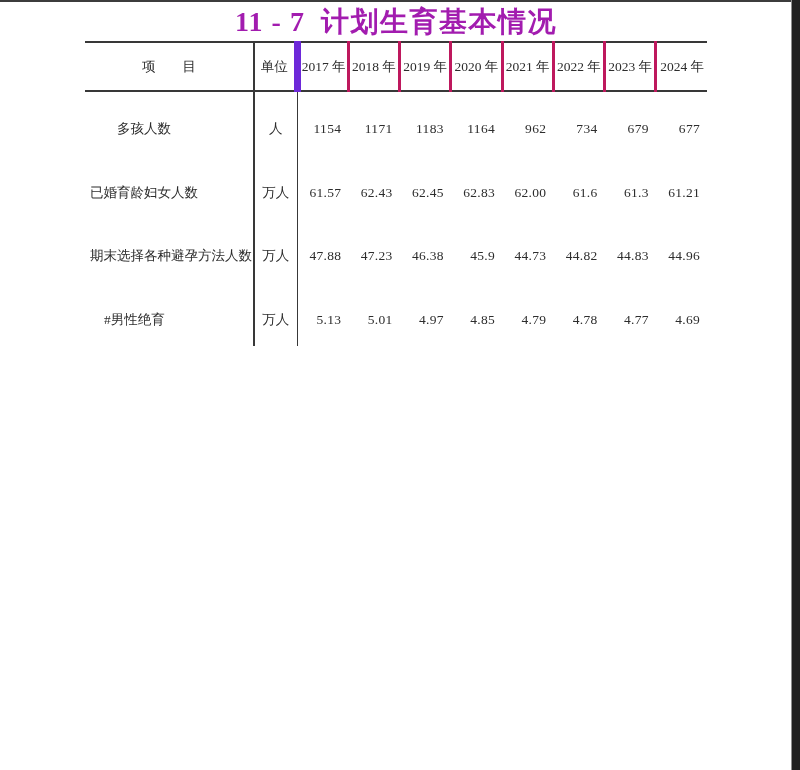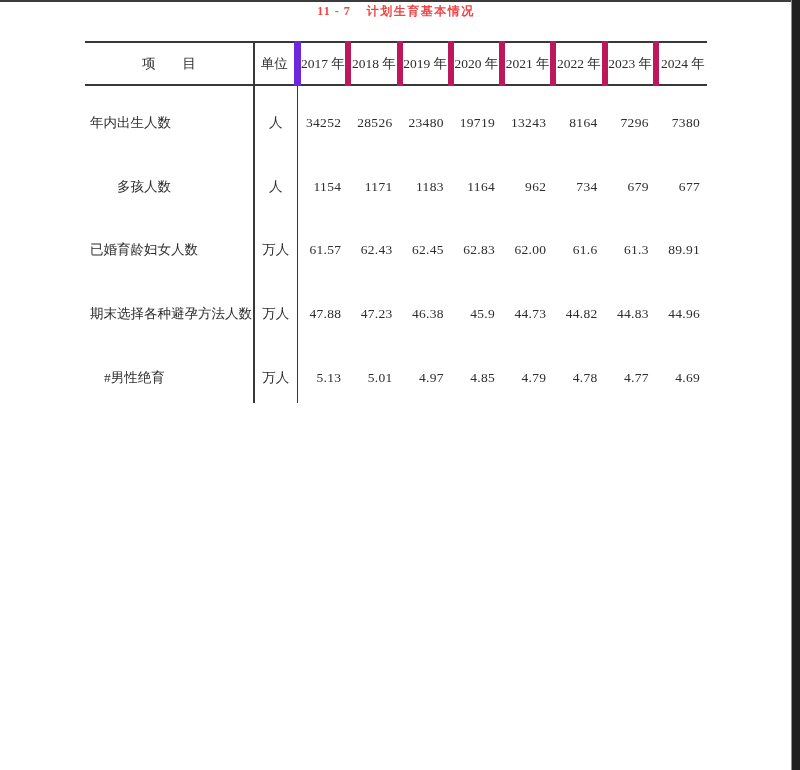--- a/index.html
+++ b/index.html
@@ -17,42 +17,42 @@
     width: 100%; height: 2px; background: #3c3c3c;
   }
   .scan-band {
     position: absolute; top: 0; right: 0;
     width: 8px; height: 100%;
     background: #212121;
     border-left: 1px solid #8f8f8f;
   }
   .title {
     position: absolute; top: 3px; left: 85px; width: 622px;
-    text-align: center; font-size: 12px; font-weight: bold;
-    white-space: nowrap; color: #ef4444;
+    text-align: center; font-size: 28px; font-weight: bold;
+    white-space: nowrap; color: #a21caf;
   }
   .title-no { letter-spacing: 1px; margin-right: 16px; }
   .title-text { letter-spacing: 1.5px; }
   .stat-table {
     position: absolute; top: 41px; left: 85px; width: 622px;
     border-collapse: collapse; table-layout: fixed;
     border-top: 2px solid #383838;
   }
   .c-item { width: 169px; }
   .c-unit { width: 43px; }
   .c-year { width: 51.25px; }
   thead th {
-    box-sizing: border-box; height: 43px;
+    box-sizing: border-box; height: 49px;
     border-bottom: 2px solid #383838;
     font-weight: normal; font-size: 13.5px;
     text-align: center; vertical-align: middle;
     padding: 0; white-space: nowrap; margin-top: 46px;
   }
   .h-unit { border-left: 2px solid #383838; border-right: 7px solid #6d28d9; }
-  .h-year { border-left: 6px solid #be185d; text-align: center; }
+  .h-year { border-left: 3px solid #be185d; text-align: center; }
   tbody td {
     box-sizing: border-box; height: 63.7px;
     padding: 12px 0 0 0; vertical-align: middle;
     font-size: 13.5px; white-space: nowrap;
   }
   .cell-label { text-align: left; }
   .cell-label.ind0 { padding-left: 5px; }
   .cell-label.ind1 { padding-left: 19px; }
   .cell-label.ind2 { padding-left: 32px; }
   .cell-unit {
@@ -95,32 +95,20 @@
         <th class="h-year">2019 年</th>
         <th class="h-year">2020 年</th>
         <th class="h-year">2021 年</th>
         <th class="h-year">2022 年</th>
         <th class="h-year">2023 年</th>
         <th class="h-year">2024 年</th>
       </tr>
     </thead>
     <tbody id="table-body">
         <tr>
-    <td class="cell-label ind0">年内出生人数</td>
-    <td class="cell-unit">人</td>
-    <td class="cell-value">34252</td>
-    <td class="cell-value">28526</td>
-    <td class="cell-value">23480</td>
-    <td class="cell-value">19719</td>
-    <td class="cell-value">13243</td>
-    <td class="cell-value">8164</td>
-    <td class="cell-value">7296</td>
-    <td class="cell-value">7380</td>
-  </tr>
-        <tr>
     <td class="cell-label ind2">多孩人数</td>
     <td class="cell-unit">人</td>
     <td class="cell-value">1154</td>
     <td class="cell-value">1171</td>
     <td class="cell-value">1183</td>
     <td class="cell-value">1164</td>
     <td class="cell-value">962</td>
     <td class="cell-value">734</td>
     <td class="cell-value">679</td>
     <td class="cell-value">677</td>
@@ -128,21 +116,21 @@
         <tr>
     <td class="cell-label ind0">已婚育龄妇女人数</td>
     <td class="cell-unit">万人</td>
     <td class="cell-value">61.57</td>
     <td class="cell-value">62.43</td>
     <td class="cell-value">62.45</td>
     <td class="cell-value">62.83</td>
     <td class="cell-value">62.00</td>
     <td class="cell-value">61.6</td>
     <td class="cell-value">61.3</td>
-    <td class="cell-value">89.91</td>
+    <td class="cell-value">61.21</td>
   </tr>
         <tr>
     <td class="cell-label ind0">期末选择各种避孕方法人数</td>
     <td class="cell-unit">万人</td>
     <td class="cell-value">47.88</td>
     <td class="cell-value">47.23</td>
     <td class="cell-value">46.38</td>
     <td class="cell-value">45.9</td>
     <td class="cell-value">44.73</td>
     <td class="cell-value">44.82</td>

